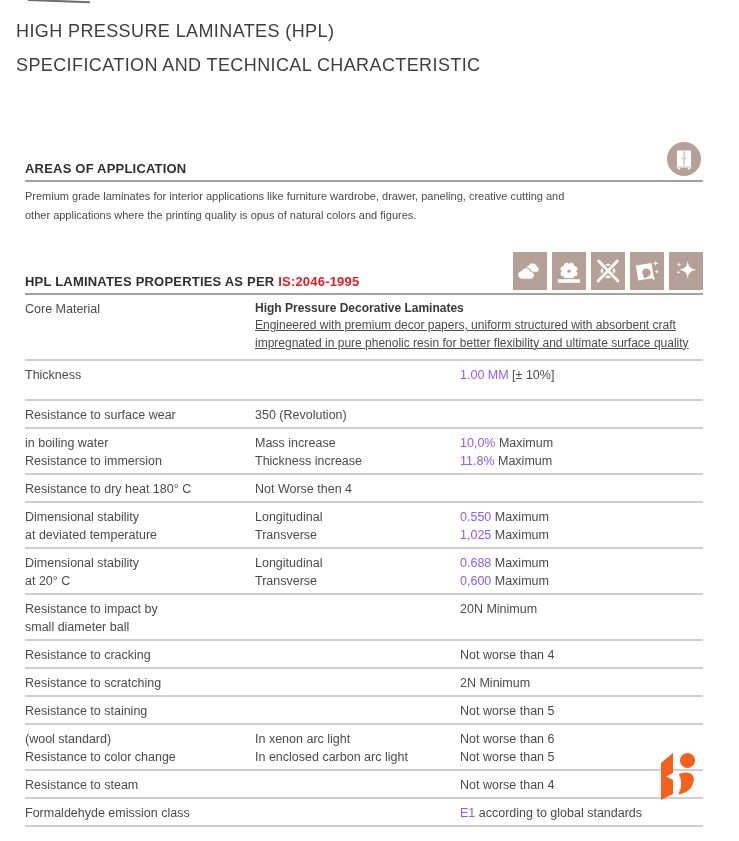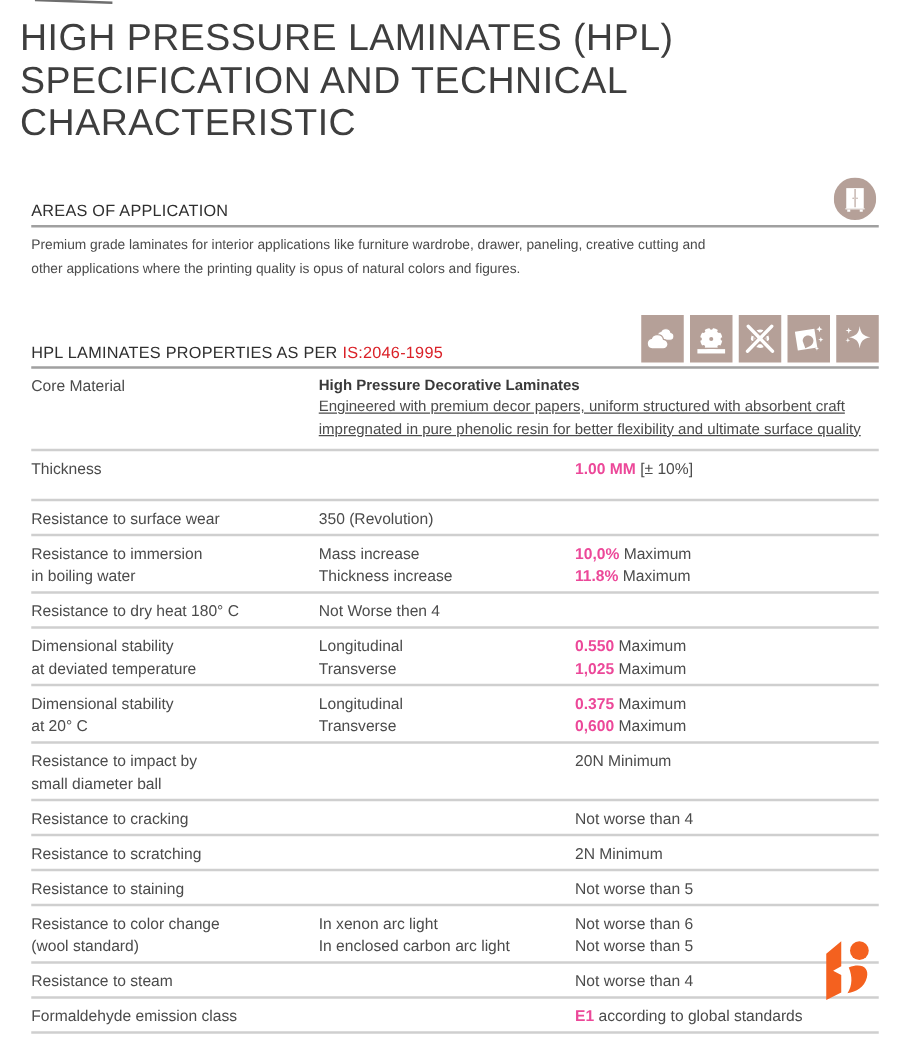--- a/index.html
+++ b/index.html
@@ -4,23 +4,23 @@
 <style>
   html,body { margin:0; padding:0; background:#fff; }
   .page {
     position:relative; width:739px; height:841px; background:#ffffff;
     font-family:"Liberation Sans", sans-serif; overflow:hidden; color:#4b4b4b;
   }
   .sliver { position:absolute; left:28px; top:-1px; width:62px; height:2px;
     background:#4a4a4a; transform:rotate(2deg); transform-origin:left top; opacity:.8; }
 
   .page-title { position:absolute; left:16px; top:14px; margin:0;
-    font-size:30px; font-weight:400; color:#3e3e3e; line-height:34px; letter-spacing:.4px; white-space:pre-line; }
-
-  .sec-title { position:absolute; left:25px; margin:0; font-size:13px; font-weight:400;
+    font-size:18px; font-weight:400; color:#3e3e3e; line-height:34px; letter-spacing:.4px; white-space:pre-line; }
+
+  .sec-title { position:absolute; left:25px; margin:0; font-size:13px; font-weight:700;
     color:#2f2f2f; letter-spacing:.2px; }
   #areas-heading { top:161px; }
   #props-heading { top:274px; }
   .red { color:#da2128; }
 
   .rule { position:absolute; left:25px; width:678px; height:2px; background:#a0a0a0; }
   #rule-areas { top:180px; }
   #rule-props { top:293px; }
 
   .paragraph { position:absolute; left:25px; top:187px; margin:0;
@@ -34,21 +34,21 @@
 
   #spec-table { position:absolute; left:25px; top:295px; width:678px; }
   .row { display:flex; border-bottom:2px solid #cfcfcf; box-sizing:border-box; padding-top:5px; }
   .cell { font-size:12.5px; line-height:18px; color:#4b4b4b; box-sizing:border-box; }
   .c1 { width:230px; }
   .c2 { width:205px; }
   .c3 { flex:1; }
   .cwide { flex:1; }
   .wide-title { font-weight:700; color:#3a3a3a; font-size:12px; line-height:17px; }
   .wide-desc { font-size:12px; line-height:17.5px;text-decoration:underline; }
-  .b { font-weight:700; color:#ec4899; }
+  .b { font-weight:400; color:#8b5cf6; }
 
   .brand-logo { position:absolute; left:656px; top:750px; width:44px; height:54px; }
 </style>
 </head>
 <body>
 
 <div class="page">
   <div class="sliver"></div>
 
   <h1 class="page-title">HIGH PRESSURE LAMINATES (HPL)
@@ -167,22 +167,22 @@
         <div class="c1 cell">
           <div>Resistance to surface wear</div>
         </div>
         <div class="c2 cell">
           <div>350 (Revolution)</div>
         </div>
         <div class="c3 cell"></div>
       </div>
       <div class="row" style="height: 46px;">
         <div class="c1 cell">
+          <div>in boiling water</div>
           <div>Resistance to immersion</div>
-          <div>in boiling water</div>
         </div>
         <div class="c2 cell">
           <div>Mass increase</div>
           <div>Thickness increase</div>
         </div>
         <div class="c3 cell">
           <div><span class="b">10,0%</span> Maximum</div>
           <div><span class="b">11.8%</span> Maximum</div>
         </div>
       </div>
@@ -212,21 +212,21 @@
       <div class="row" style="height: 46px;">
         <div class="c1 cell">
           <div>Dimensional stability</div>
           <div>at 20° C</div>
         </div>
         <div class="c2 cell">
           <div>Longitudinal</div>
           <div>Transverse</div>
         </div>
         <div class="c3 cell">
-          <div><span class="b">0.375</span> Maximum</div>
+          <div><span class="b">0.688</span> Maximum</div>
           <div><span class="b">0,600</span> Maximum</div>
         </div>
       </div>
       <div class="row" style="height: 46px;">
         <div class="c1 cell">
           <div>Resistance to impact by</div>
           <div>small diameter ball</div>
         </div>
         <div class="c2 cell"></div>
         <div class="c3 cell">
@@ -255,22 +255,22 @@
         <div class="c1 cell">
           <div>Resistance to staining</div>
         </div>
         <div class="c2 cell"></div>
         <div class="c3 cell">
           <div>Not worse than 5</div>
         </div>
       </div>
       <div class="row" style="height: 46px;">
         <div class="c1 cell">
+          <div>(wool standard)</div>
           <div>Resistance to color change</div>
-          <div>(wool standard)</div>
         </div>
         <div class="c2 cell">
           <div>In xenon arc light</div>
           <div>In enclosed carbon arc light</div>
         </div>
         <div class="c3 cell">
           <div>Not worse than 6</div>
           <div>Not worse than 5</div>
         </div>
       </div>

